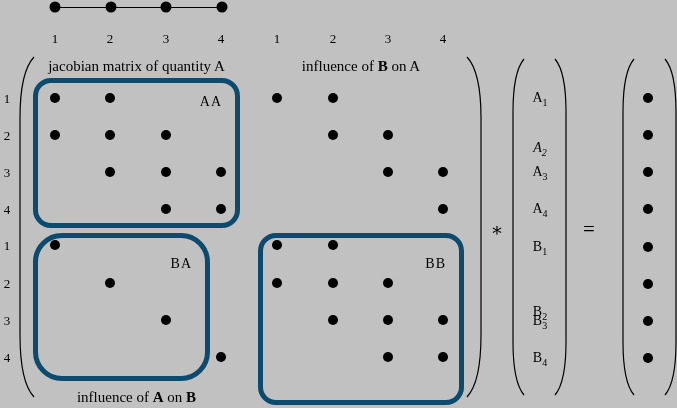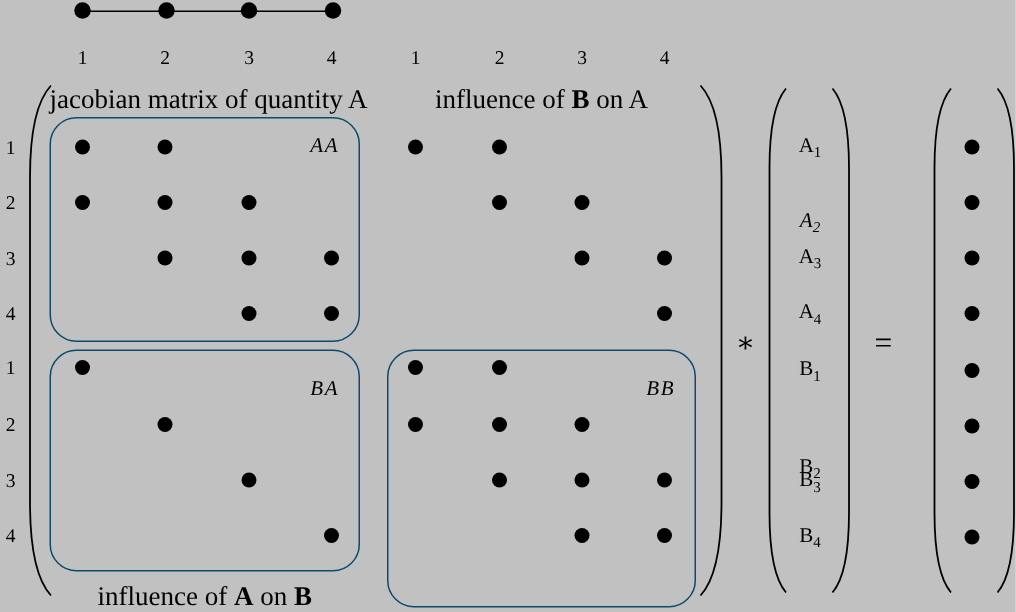--- a/index.html
+++ b/index.html
@@ -17,29 +17,29 @@
     position:absolute;width:10px;height:10px;border-radius:50%;
     background:#000;transform:translate(-50%,-50%);
   }
   .mesh-dot{width:11px;height:11px;}
   .mesh-line{position:absolute;height:1px;background:#000;}
   .num{
     position:absolute;transform:translate(-50%,-50%);
     font-size:13px;line-height:1;
   }
   .block{
-    position:absolute;border:1px solid #0c4a6e;border-radius:18px;font-style:italic;
+    position:absolute;border:5px solid #0c4a6e;border-radius:18px;
   }
   .corner-label{
     position:absolute;right:13px;font-size:14px;letter-spacing:1px;
   }
   .corner-top{top:11px;}
   .corner-low{top:18px;}
   .btitle{
-    position:absolute;text-align:center;font-size:18px;line-height:16px;
+    position:absolute;text-align:center;font-size:15px;line-height:16px;
     white-space:nowrap;
   }
   .btitle b{font-weight:bold;}
   .vec-entry{
     position:absolute;transform:translate(-50%,-50%);
     font-size:14px;line-height:1;
   }
   .vec-entry sub{font-size:10px;line-height:0;}
   .op{
     position:absolute;transform:translate(-50%,-50%);
@@ -88,21 +88,21 @@
       <div class="num" style="left: 7px; top: 209px;">4</div>
       <div class="num" style="left: 7px; top: 245px;">1</div>
       <div class="num" style="left: 7px; top: 283px;">2</div>
       <div class="num" style="left: 7px; top: 320px;">3</div>
       <div class="num" style="left: 7px; top: 357px;">4</div>
     </div>
 
   <div class="block" style="left:33px;top:78px;width:207px;height:150px;">
     <span class="corner-label corner-top">AA</span>
   </div>
-  <div class="block" style="left:33px;top:233px;width:207px;height:148px;">
+  <div class="block" style="left:33px;top:233px;width:177px;height:148px;border-radius:29px;">
     <span class="corner-label corner-low">BA</span>
   </div>
   <div class="block" style="left:258px;top:233px;width:206px;height:172px;">
     <span class="corner-label corner-low">BB</span>
   </div>
 
   <div class="btitle" style="left:33px;top:58px;width:207px;"><span>jacobian matrix of quantity A</span></div>
   <div class="btitle" style="left:258px;top:58px;width:206px;"><span>influence of </span><b>B</b><span> on A</span></div>
   <div class="btitle" style="left:33px;top:389px;width:207px;"><span>influence of </span><b>A</b><span> on </span><b>B</b></div>
 

